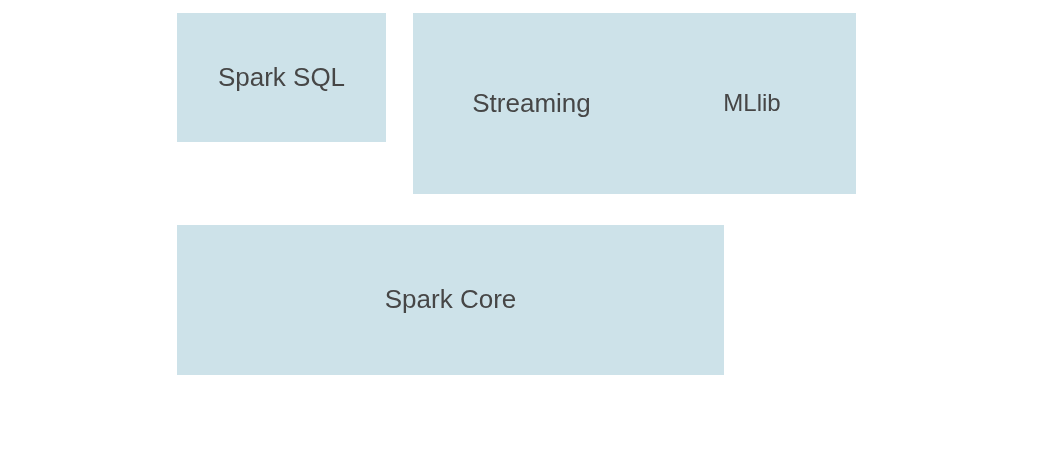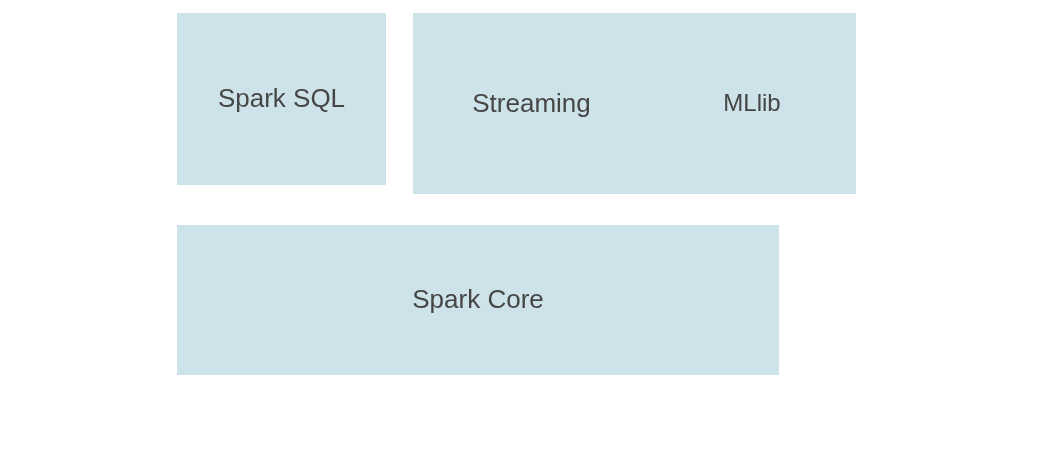--- a/index.html
+++ b/index.html
@@ -28,41 +28,41 @@
     text-align: center;
     color: #464646;
     background: #cde2e9;
     line-height: 1.28;
   }
   
   #block-spark-sql {
     left: 177px;
     top: 13px;
     width: 209px;
-    height: 172px;
+    height: 129px;
     font-size: 26px;
   }
   #block-streaming {
     left: 413px;
     top: 13px;
     width: 237px;
     height: 181px;
     font-size: 26px;
   }
   #block-mllib {
     left: 648px;
     top: 13px;
     width: 208px;
     height: 181px;
   }
   
   #block-spark-core {
     left: 177px;
     top: 225px;
-    width: 602px;
+    width: 547px;
     height: 150px;
     font-size: 26px;
   }
   .line {
     display: block;
     white-space: pre;
   }
   .mllib-title {
     font-size: 24px;
     line-height: 1.2;

